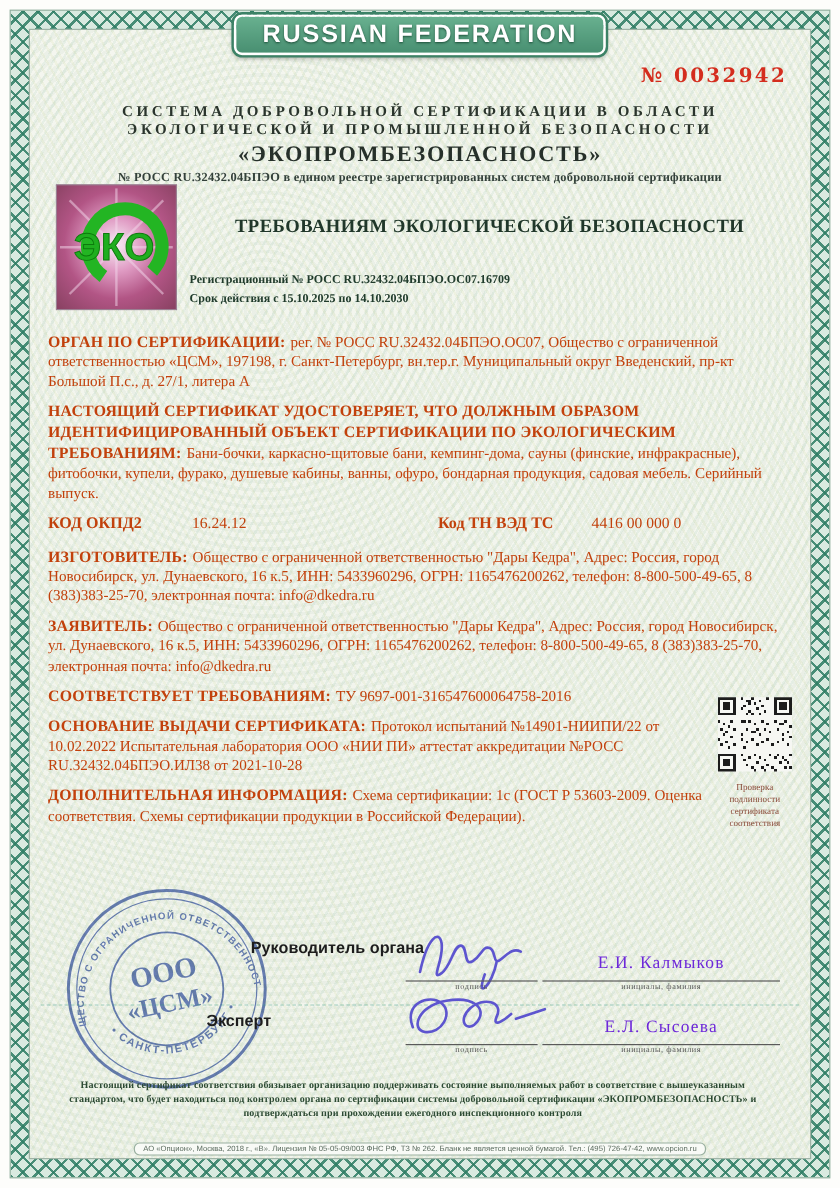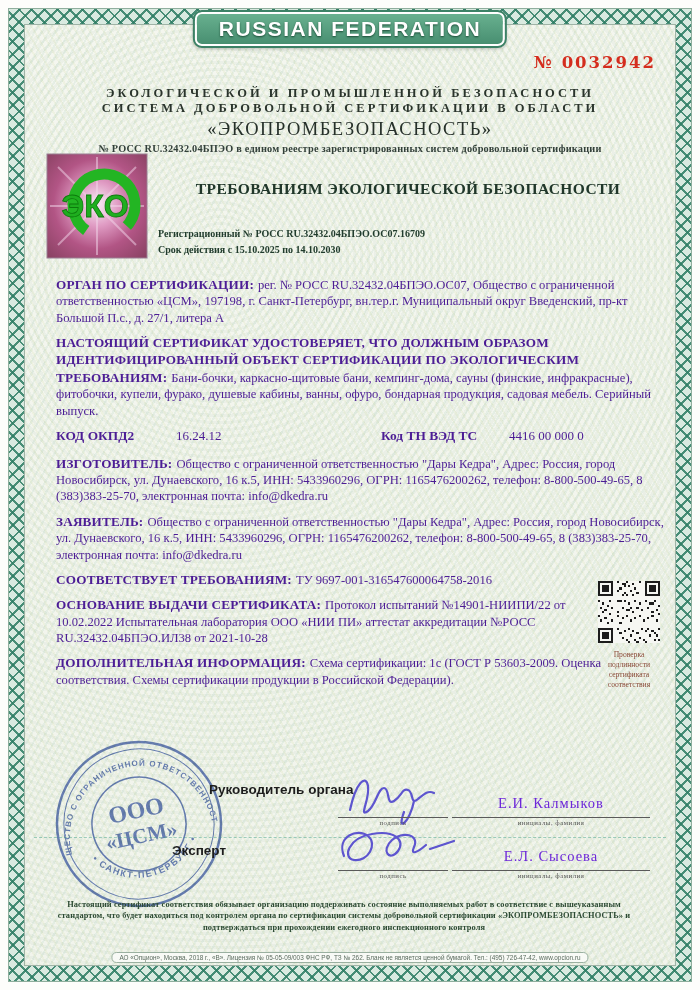--- a/index.html
+++ b/index.html
@@ -40,37 +40,37 @@
     font-size:21px; letter-spacing:1.5px; white-space:nowrap;
     text-shadow:0 1px 2px rgba(15,60,40,.85);
   }
   .blank-no {
     position:absolute; top:53px; right:44px; color:#d42d1e;
     font-family:"DejaVu Serif", serif; font-weight:bold;
     font-size:16.5px; letter-spacing:2px;
   }
   .sys-block { position:absolute; top:86px; left:0; right:0; text-align:center; color:#2a342c; }
   .sys-line { font-weight:bold; font-size:12.5px; letter-spacing:3px; line-height:1.2; }
-  .sys-name { font-weight:normal; font-size:18.5px; letter-spacing:1.5px; margin-top:3px; color:#26302a; }
+  .sys-name { font-weight:bold; font-size:18.5px; letter-spacing:1.5px; margin-top:3px; color:#26302a; }
   .sys-reg { font-weight:bold; font-size:10.3px; margin-top:3px; letter-spacing:.2px; color:#33403a; }
 
   
   .logo { position:absolute; left:46px; top:153px; width:102px; height:106px; }
 
   
   .title-block { position:absolute; left:150px; right:34px; top:160px; text-align:center; }
   .cert-title { font-family:"Liberation Sans", sans-serif; font-weight:bold;
     font-size:28px; letter-spacing:.5px; color:#173d26; }
   .cert-sub { font-weight:bold; font-size:15.5px; margin-top:20px; letter-spacing:.4px; color:#20372a; }
   .reg-lines { position:absolute; left:158px; top:226px; text-align:left; color:#213c2d; }
   .reg-line { font-weight:bold; font-size:10px; line-height:1.55; }
 
   
-  .body-col { position:absolute; left:56px; width:622px; top:276px;
-    font-size:12.6px; line-height:1.3; color:#4c1d95; }
+  .body-col { position:absolute; left:40px; width:622px; top:276px;
+    font-size:12.6px; line-height:1.3; color:#c2410c; }
   .sec { margin:0 0 8px; }
   .lbl { font-size:13.2px; margin-right:4px; letter-spacing:.2px; }
   .pad-right { padding-right:64px; }
   .codes-row { display:flex; margin:3px 0 10px; font-size:13px; align-items:baseline; }
   .codes-row .c1 { flex:0 0 120px; font-weight:bold; font-size:13.4px; }
   .codes-row .c2 { flex:0 0 205px; }
   .codes-row .c3 { flex:0 0 128px; font-weight:bold; font-size:13.4px; }
 
   
   .qr-block { position:absolute; right:35px; top:581px; width:72px; text-align:center; }
@@ -108,22 +108,22 @@
   <div class="badge">
     <span>RUSSIAN FEDERATION</span>
   </div>
 
   <div class="blank-no">
     <span>№</span>
     <span>0032942</span>
   </div>
 
   <div class="sys-block">
+    <div class="sys-line">СИСТЕМА ДОБРОВОЛЬНОЙ СЕРТИФИКАЦИИ В ОБЛАСТИ</div>
     <div class="sys-line">ЭКОЛОГИЧЕСКОЙ И ПРОМЫШЛЕННОЙ БЕЗОПАСНОСТИ</div>
-    <div class="sys-line">СИСТЕМА ДОБРОВОЛЬНОЙ СЕРТИФИКАЦИИ В ОБЛАСТИ</div>
     <div class="sys-name">«ЭКОПРОМБЕЗОПАСНОСТЬ»</div>
     <div class="sys-reg">№ РОСС RU.32432.04БПЭО в едином реестре зарегистрированных систем добровольной сертификации</div>
   </div>
 
   <div class="logo">
     <svg width="102" height="106" viewBox="0 0 102 106">
       <defs>
         <radialGradient id="holo" cx="50%" cy="48%" r="70%">
           <stop offset="0%" stop-color="#f7eef6"></stop>
           <stop offset="30%" stop-color="#e09cc4"></stop>

